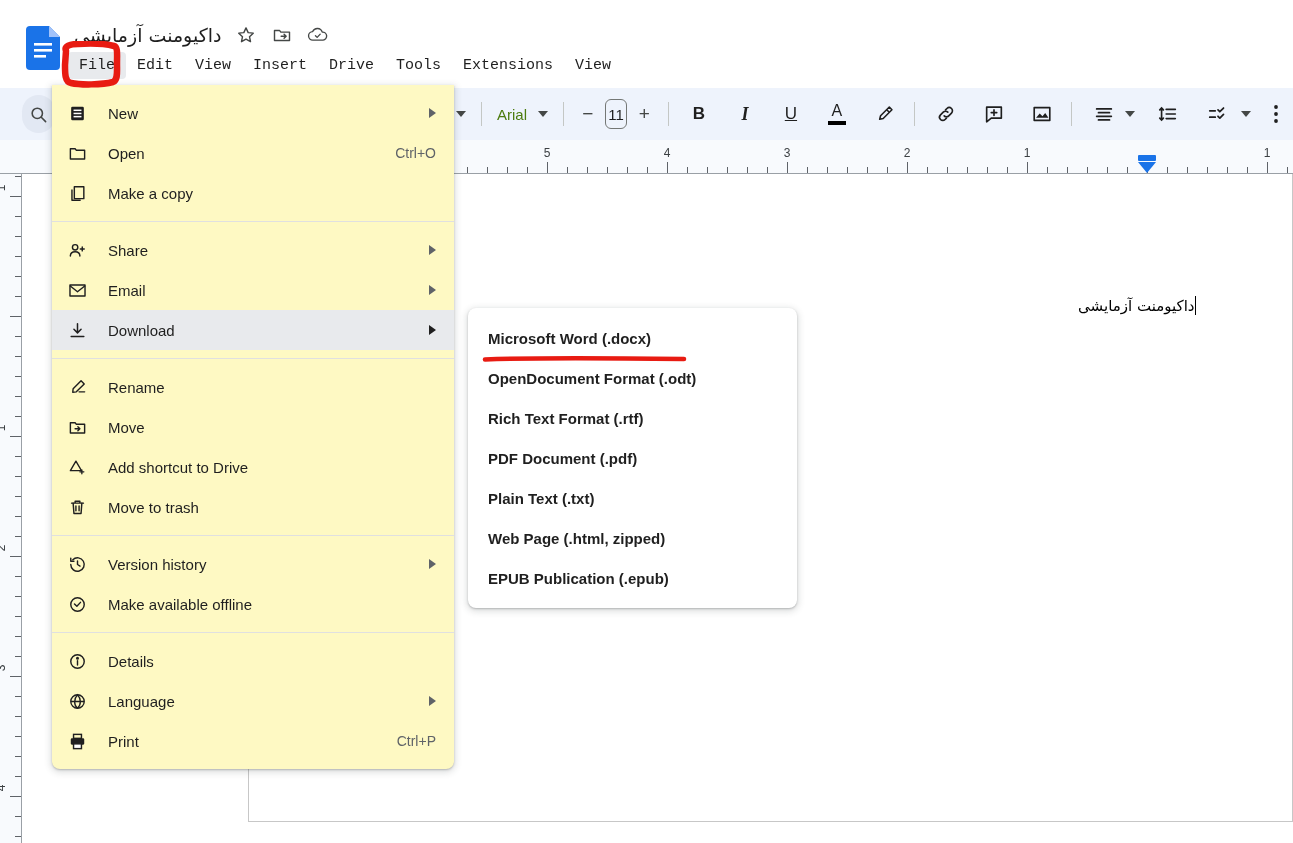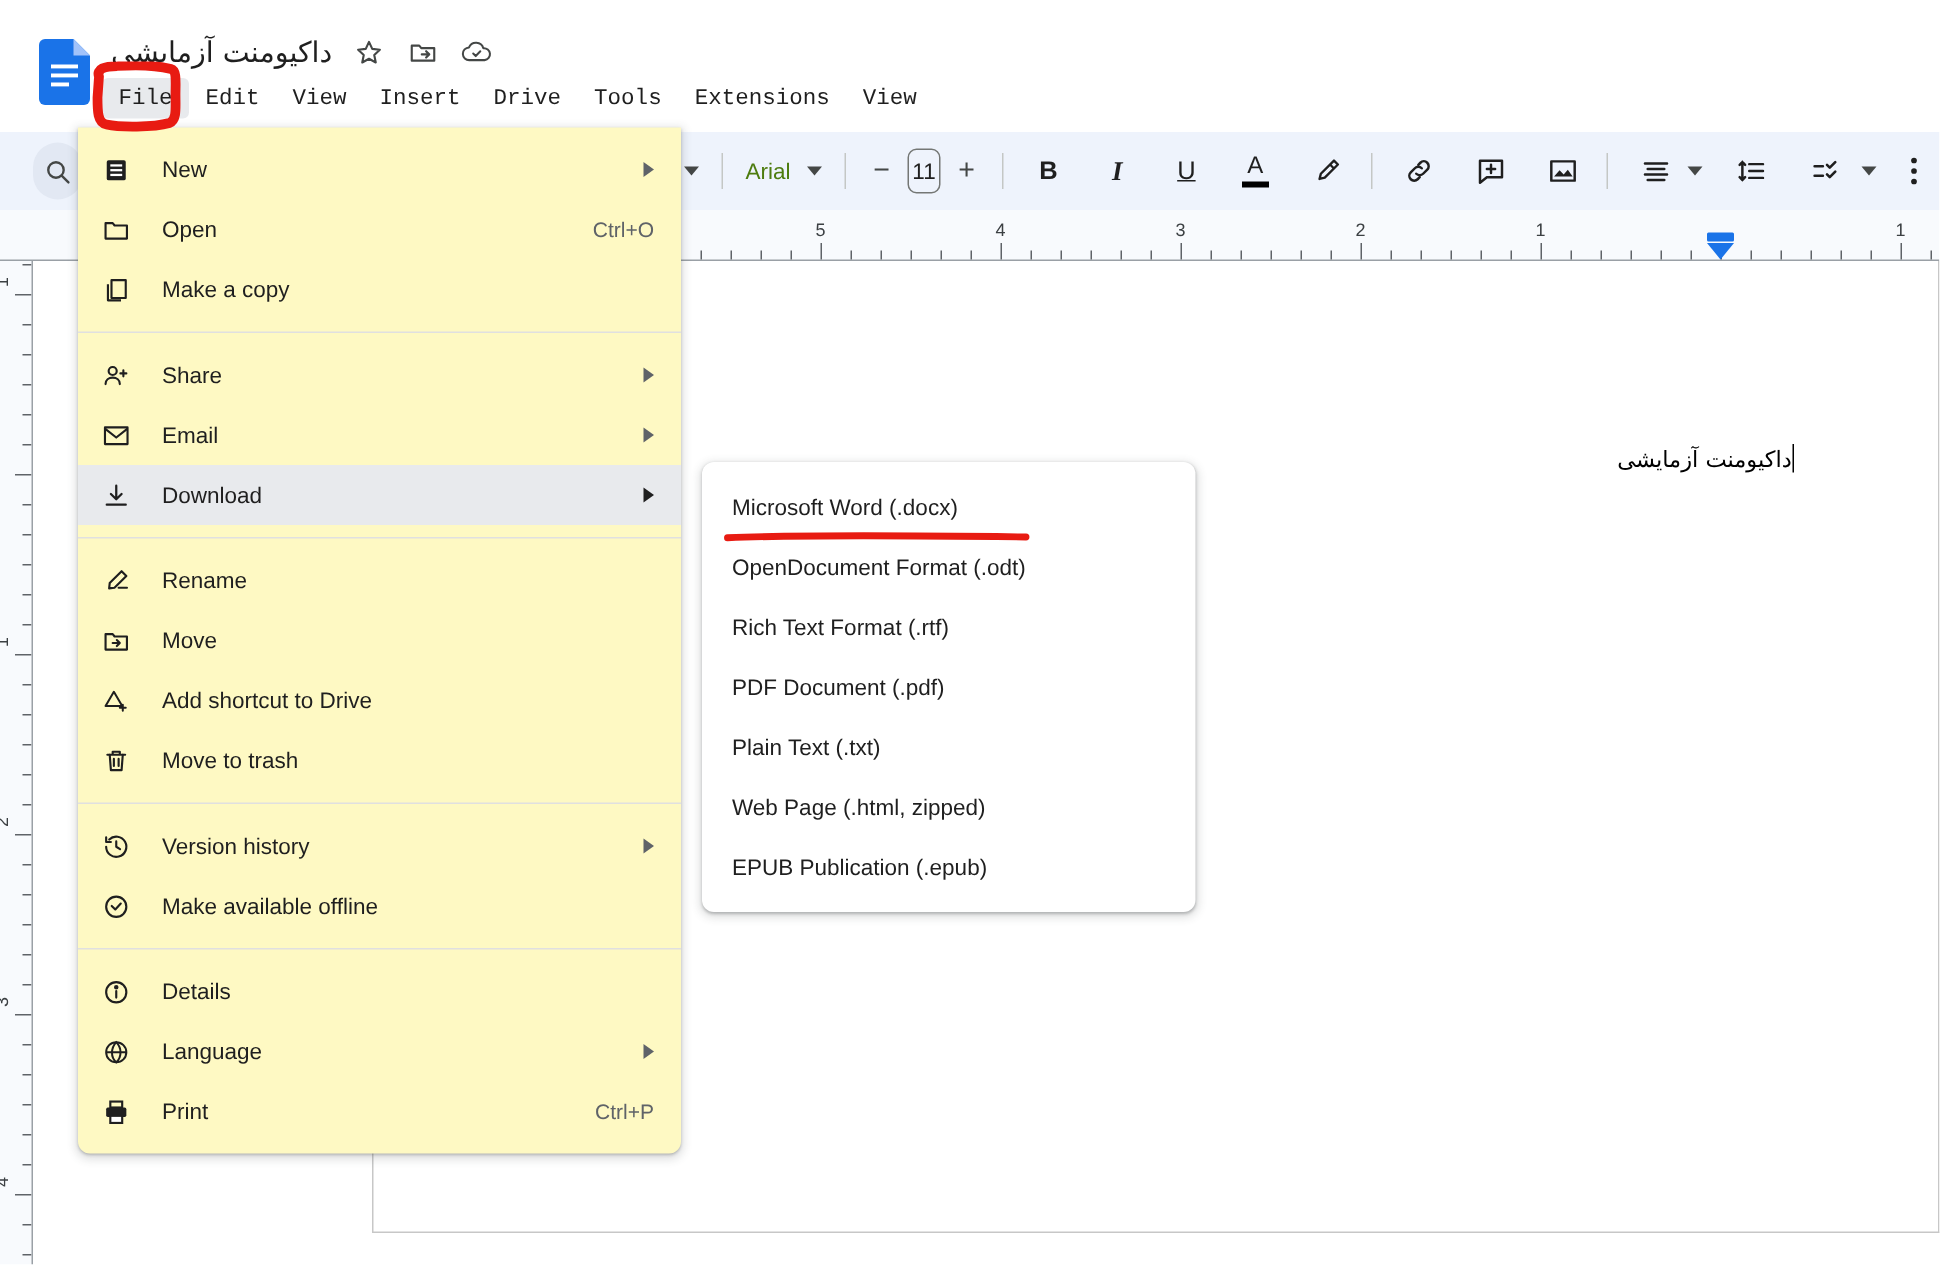--- a/index.html
+++ b/index.html
@@ -340,20 +340,21 @@
   
   .sub-menu {
     position: absolute;
     left: 468px; top: 308px;
     width: 329px;
     background: #ffffff;
     border-radius: 8px;
     box-shadow: 0 2px 6px 2px rgba(60,64,67,.15), 0 1px 2px rgba(60,64,67,.3);
     padding: 10px 0;
     z-index: 60;
+    font-weight: bold;
   }
   .srow {
     height: 40px;
     display: flex;
     align-items: center;
     padding: 0 20px;
     font-size: 15px;
     color: #1f1f1f;
     cursor: pointer;
     white-space: nowrap;

